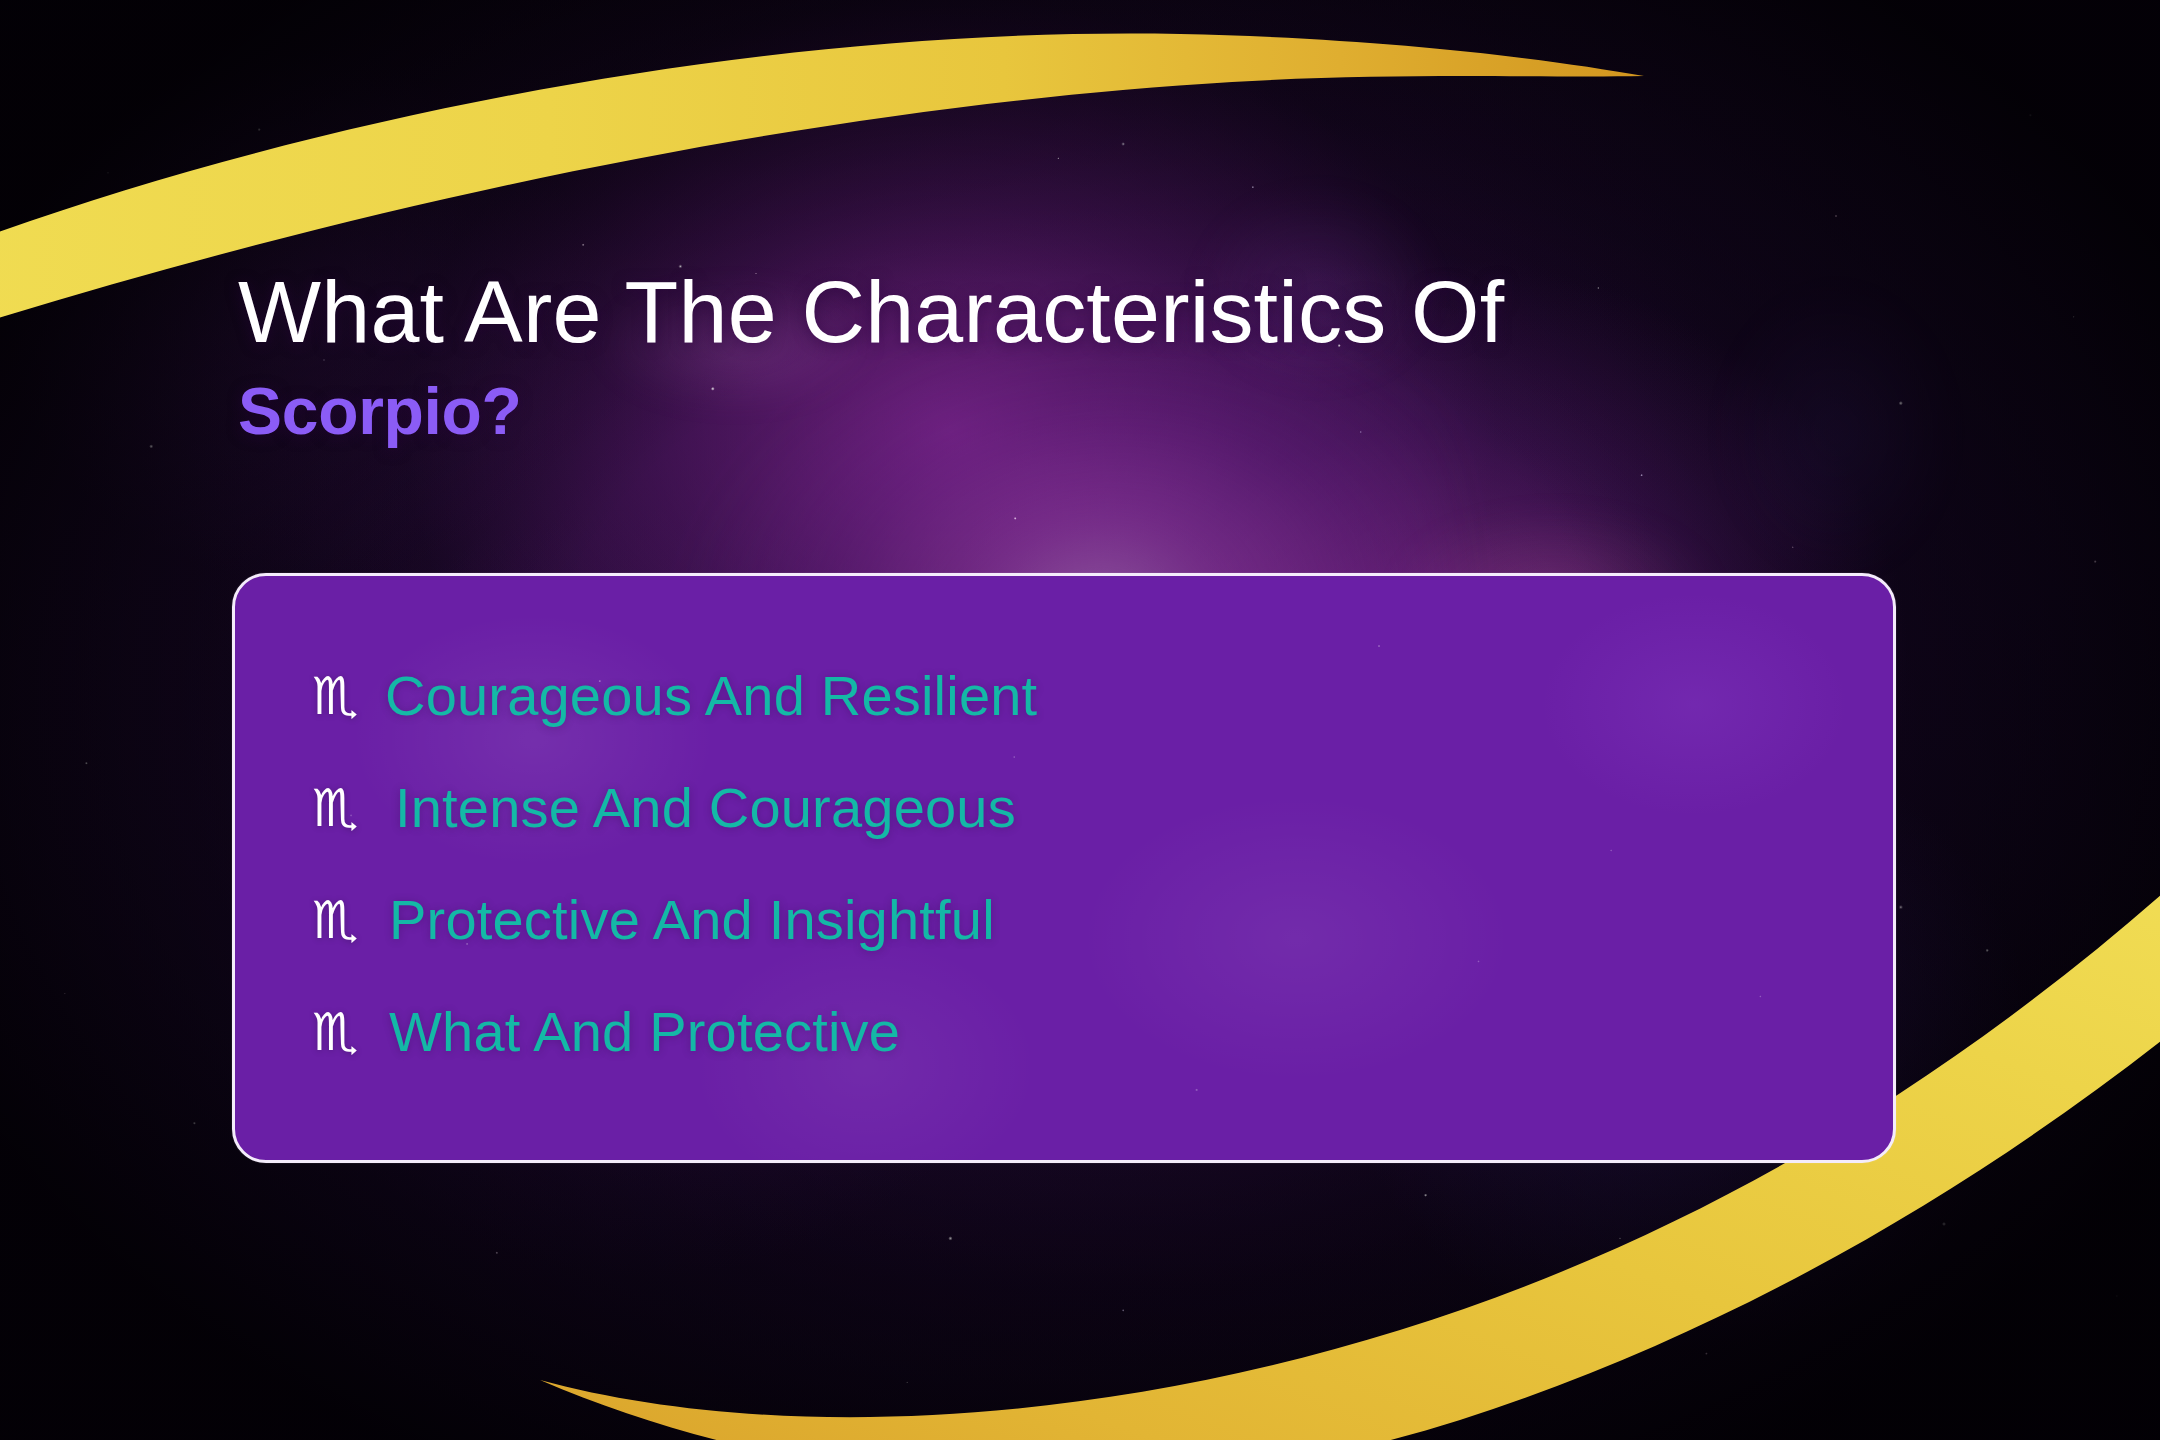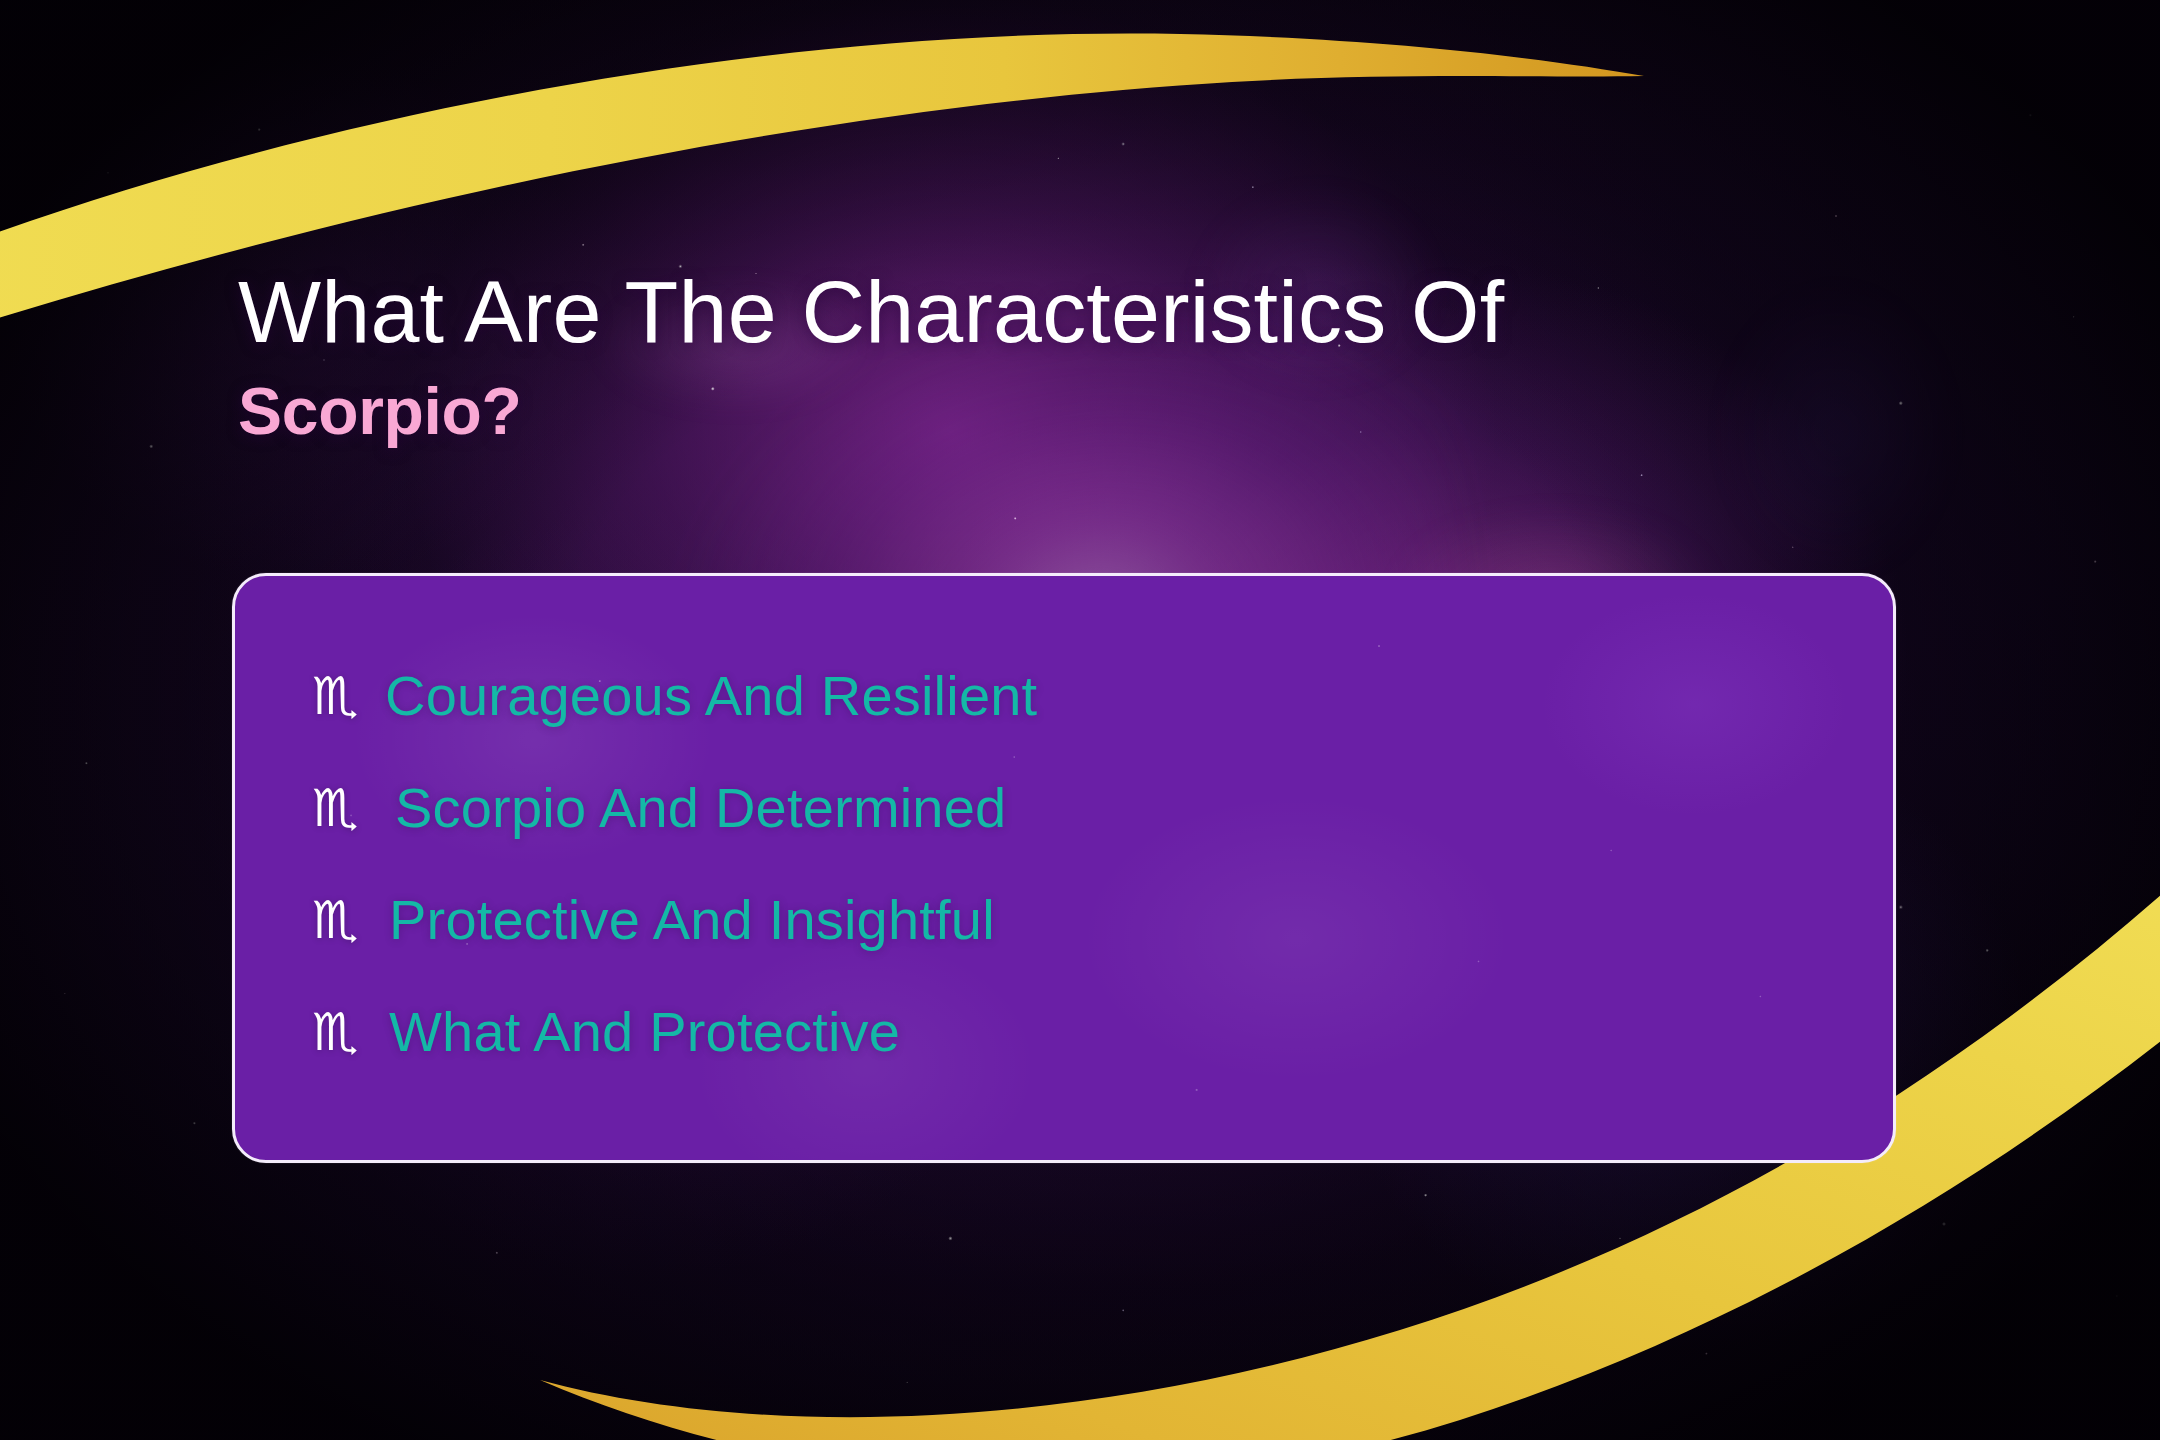--- a/index.html
+++ b/index.html
@@ -153,21 +153,21 @@
     color: #ffffff;
     letter-spacing: 0.2px;
     white-space: nowrap;
     text-shadow: 0 2px 14px rgba(40,0,60,0.55);
   }
   .headline-line2 {
     margin-top: 22px;
     font-size: 66px;
     line-height: 1.0;
     font-weight: 700;
-    color: #f9a8d4;
+    color: #8b5cf6;
     letter-spacing: -0.3px;
     text-shadow: 0 2px 14px rgba(40,0,60,0.55);
   }
 
   
   .card {
     position: absolute;
     left: 232px;
     top: 573px;
     width: 1664px;
@@ -282,21 +282,21 @@
     <div class="card-tex"></div>
     <ul class="card-list">
 
       <li class="card-item">
         <span class="item-bullet">♏</span>
         <span class="item-label">Courageous And Resilient</span>
       </li>
 
       <li class="card-item">
         <span class="item-bullet">♏</span>
-        <span class="item-label">Scorpio And Determined</span>
+        <span class="item-label">Intense And Courageous</span>
       </li>
 
       <li class="card-item">
         <span class="item-bullet">♏</span>
         <span class="item-label">Protective And Insightful</span>
       </li>
 
       <li class="card-item">
         <span class="item-bullet">♏</span>
         <span class="item-label">What And Protective</span>

